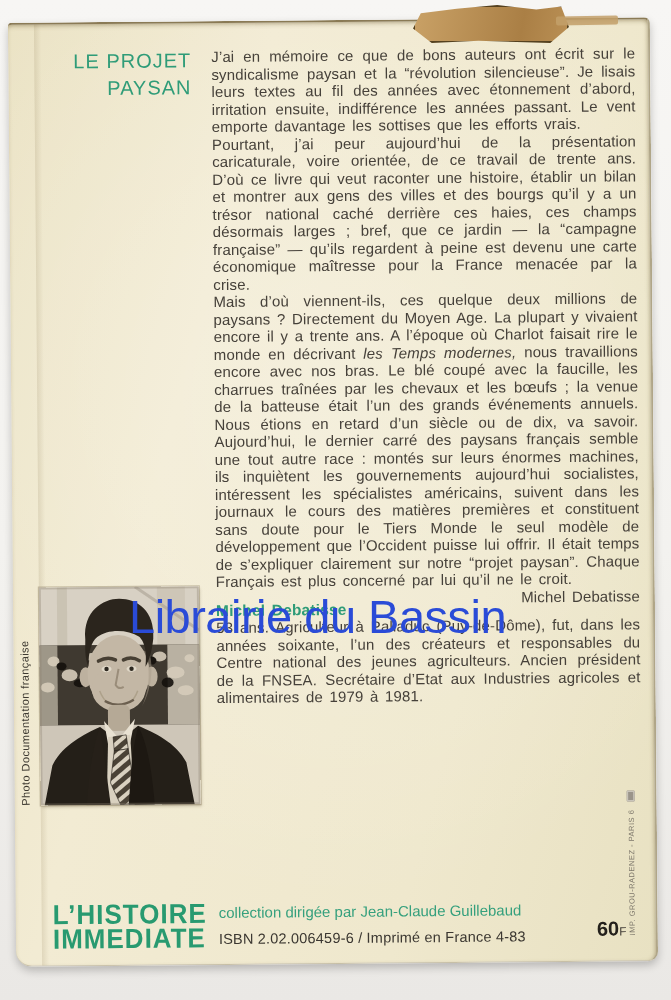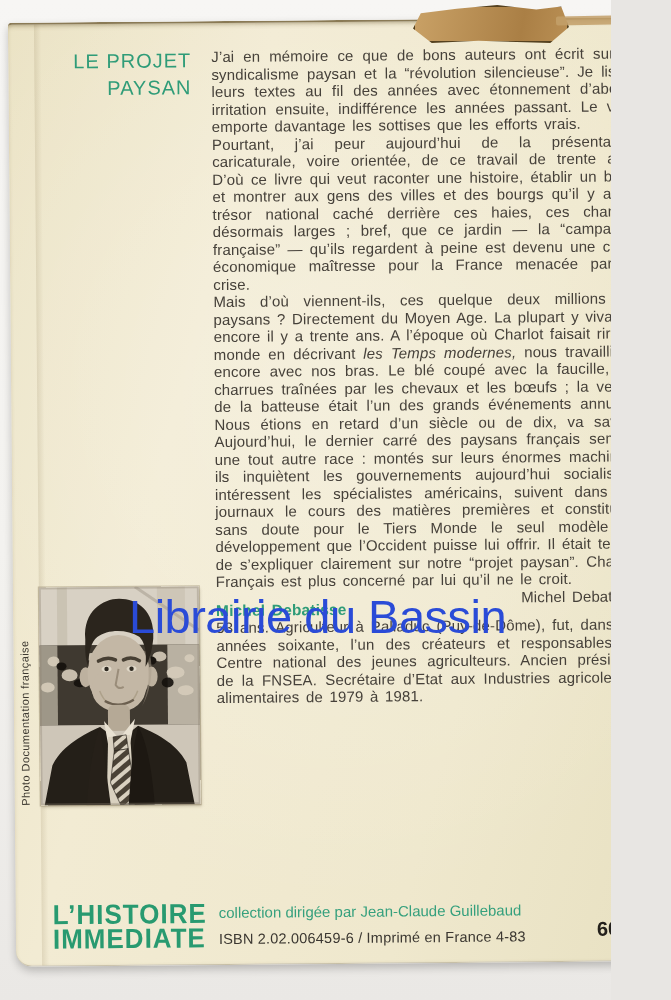--- a/index.html
+++ b/index.html
@@ -1,16 +1,16 @@
 <!DOCTYPE html>
 <html><head>
 <meta charset="utf-8">
 <style>
   html,body{margin:0;padding:0;background:#e8e6e3;}
-  #page{position:relative;width:611px;height:1000px;overflow:hidden;
+  #page{position:relative;width:671px;height:1000px;overflow:hidden;
         background:linear-gradient(180deg,#f7f6f4 0%,#f3f2ef 55%,#eae8e5 100%);
         font-family:"Liberation Sans",sans-serif;}
 
   
   .kraft{position:absolute;left:413px;top:5px;width:152px;height:34px;z-index:5;
          background:linear-gradient(100deg,#c9a166,#aa7f45 70%,#b98f54);
          border:2px solid #55411f;border-radius:3px;
          clip-path:polygon(0 62%,5% 22%,28% 10%,54% 0,79% 12%,95% 4%,100% 58%,88% 100%,42% 94%,12% 100%);}
   .kraft2{position:absolute;left:556px;top:16px;width:62px;height:9px;z-index:5;
           background:#c3a06a;transform:rotate(-1deg);border-radius:2px;opacity:.85;}

